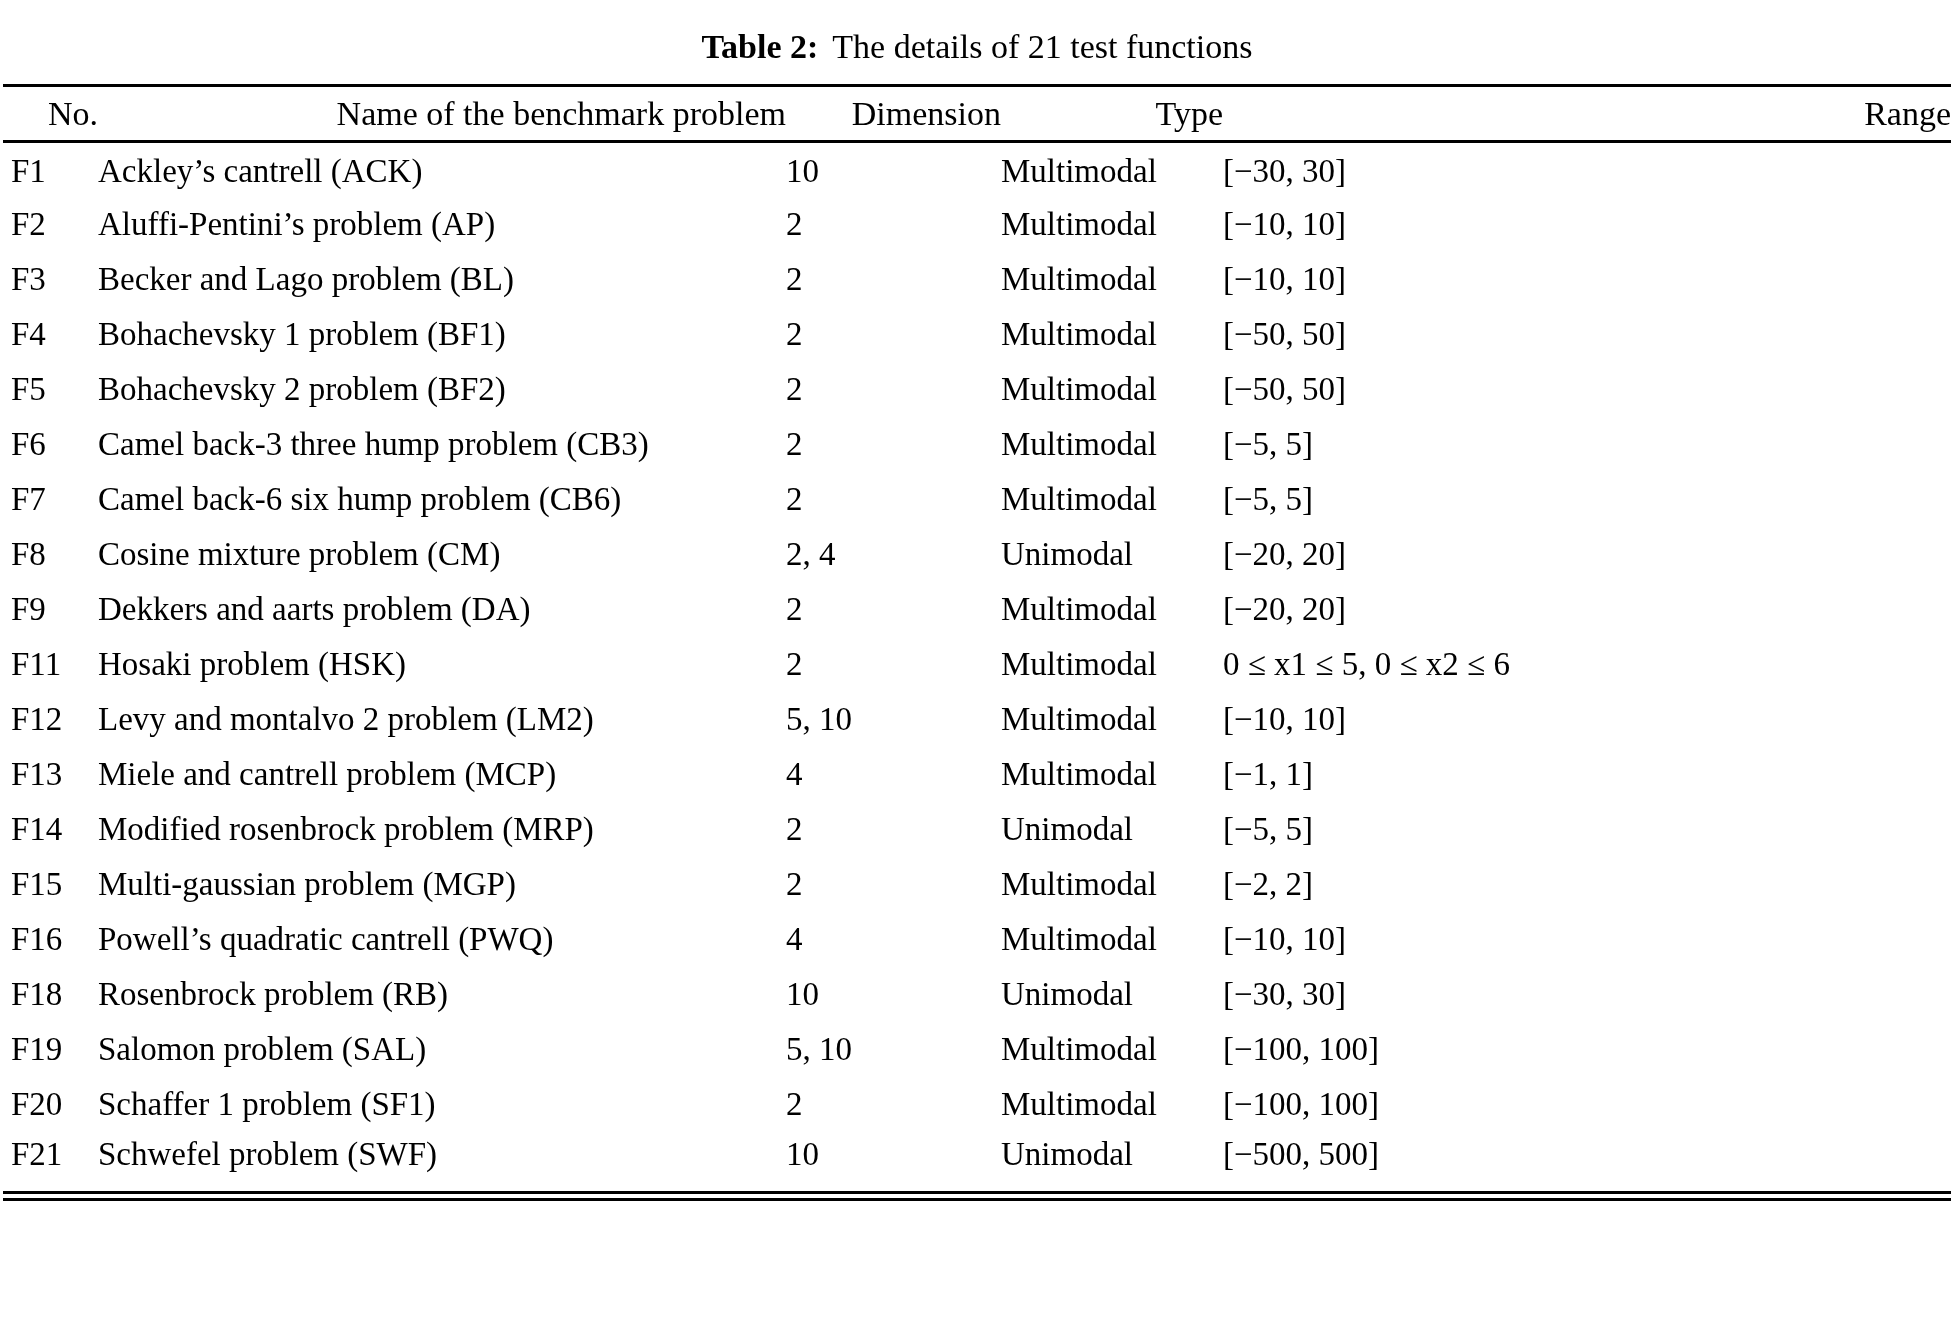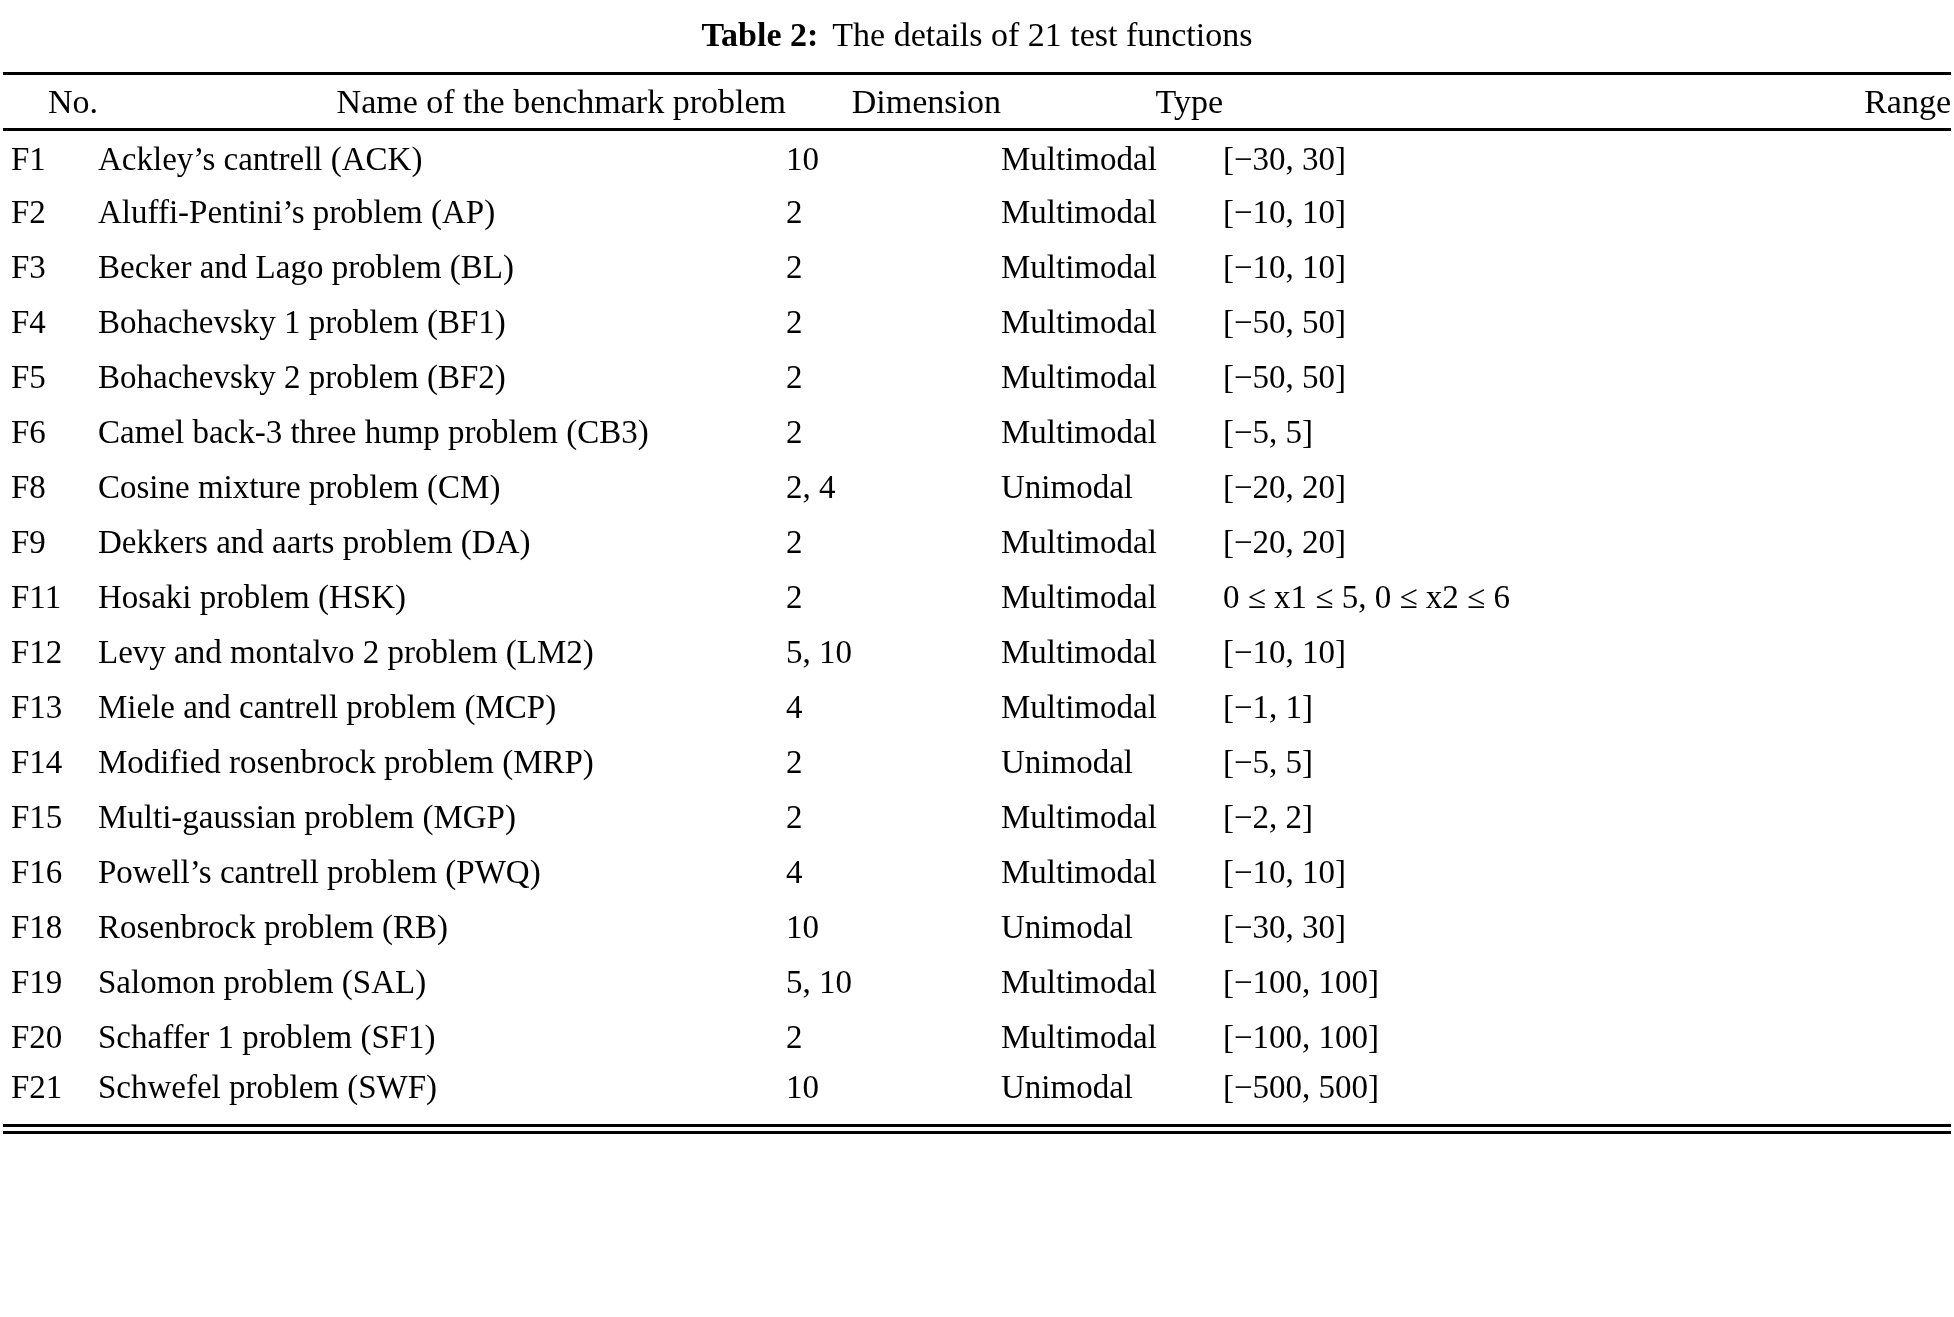--- a/index.html
+++ b/index.html
@@ -11,21 +11,21 @@
     color: #000000;
     font-family: "Liberation Serif", "DejaVu Serif", serif;
     overflow: hidden;
   }
   .page { padding: 10px 3px 0 3px; }
 
   .caption {
     text-align: center;
     font-size: 34px;
     line-height: 42px;
-    margin: 4px 0 16px 0;
+    margin: 16px 0 16px 0;
   }
   .caption-label { font-weight: bold; margin-right: 14px; }
 
   table.bench {
     width: 100%;
     border-collapse: collapse;
     border-top: 3px solid #000;
     font-size: 33px;
     table-layout: fixed;
   }
@@ -124,20 +124,27 @@
           <td class="cell-range">[−50, 50]</td>
         </tr>
         <tr>
           <td class="cell-no">F6</td>
           <td class="cell-name">Camel back-3 three hump problem (CB3)</td>
           <td class="cell-dimension">2</td>
           <td class="cell-type">Multimodal</td>
           <td class="cell-range">[−5, 5]</td>
         </tr>
         <tr>
+          <td class="cell-no">F7</td>
+          <td class="cell-name">Camel back-6 six hump problem (CB6)</td>
+          <td class="cell-dimension">2</td>
+          <td class="cell-type">Multimodal</td>
+          <td class="cell-range">[−5, 5]</td>
+        </tr>
+        <tr>
           <td class="cell-no">F8</td>
           <td class="cell-name">Cosine mixture problem (CM)</td>
           <td class="cell-dimension">2, 4</td>
           <td class="cell-type">Unimodal</td>
           <td class="cell-range">[−20, 20]</td>
         </tr>
         <tr>
           <td class="cell-no">F9</td>
           <td class="cell-name">Dekkers and aarts problem (DA)</td>
           <td class="cell-dimension">2</td>
@@ -174,21 +181,21 @@
         </tr>
         <tr>
           <td class="cell-no">F15</td>
           <td class="cell-name">Multi-gaussian problem (MGP)</td>
           <td class="cell-dimension">2</td>
           <td class="cell-type">Multimodal</td>
           <td class="cell-range">[−2, 2]</td>
         </tr>
         <tr>
           <td class="cell-no">F16</td>
-          <td class="cell-name">Powell’s cantrell problem (PWQ)</td>
+          <td class="cell-name">Powell’s quadratic cantrell (PWQ)</td>
           <td class="cell-dimension">4</td>
           <td class="cell-type">Multimodal</td>
           <td class="cell-range">[−10, 10]</td>
         </tr>
         <tr>
           <td class="cell-no">F18</td>
           <td class="cell-name">Rosenbrock problem (RB)</td>
           <td class="cell-dimension">10</td>
           <td class="cell-type">Unimodal</td>
           <td class="cell-range">[−30, 30]</td>

